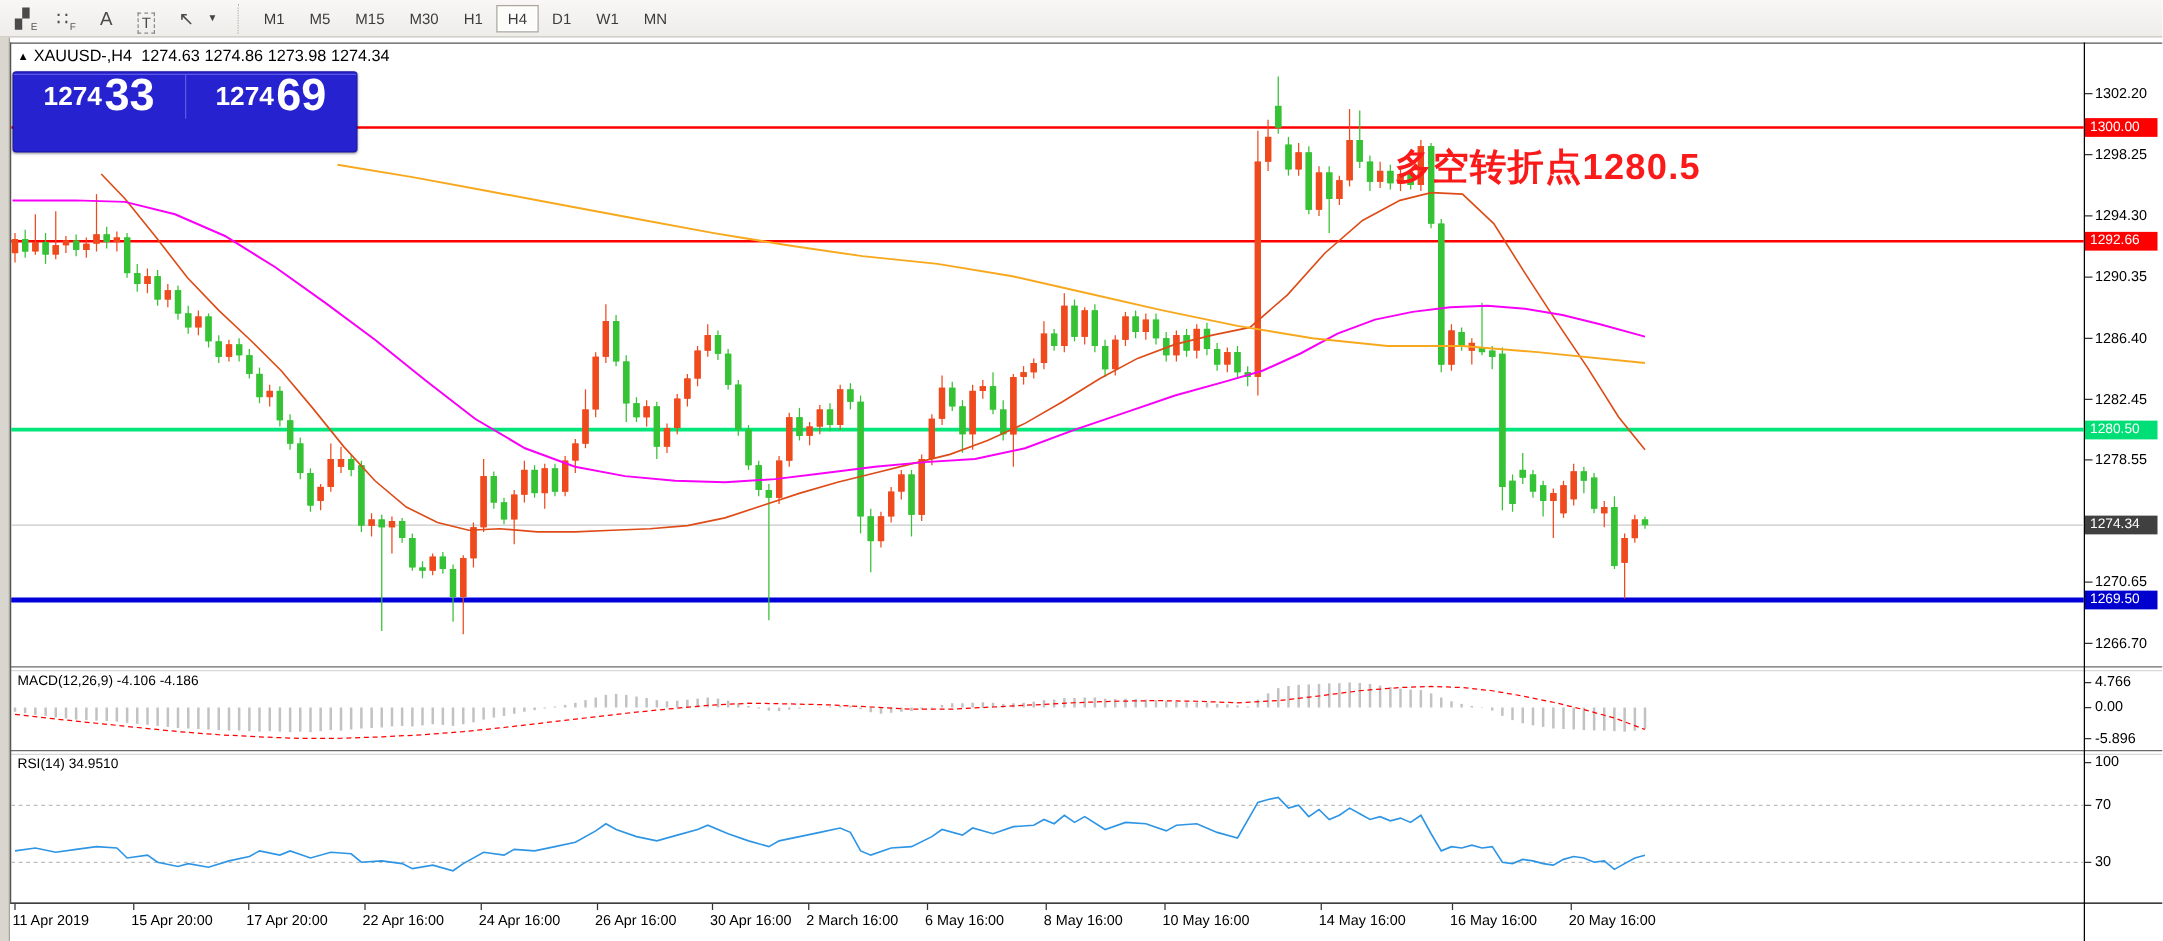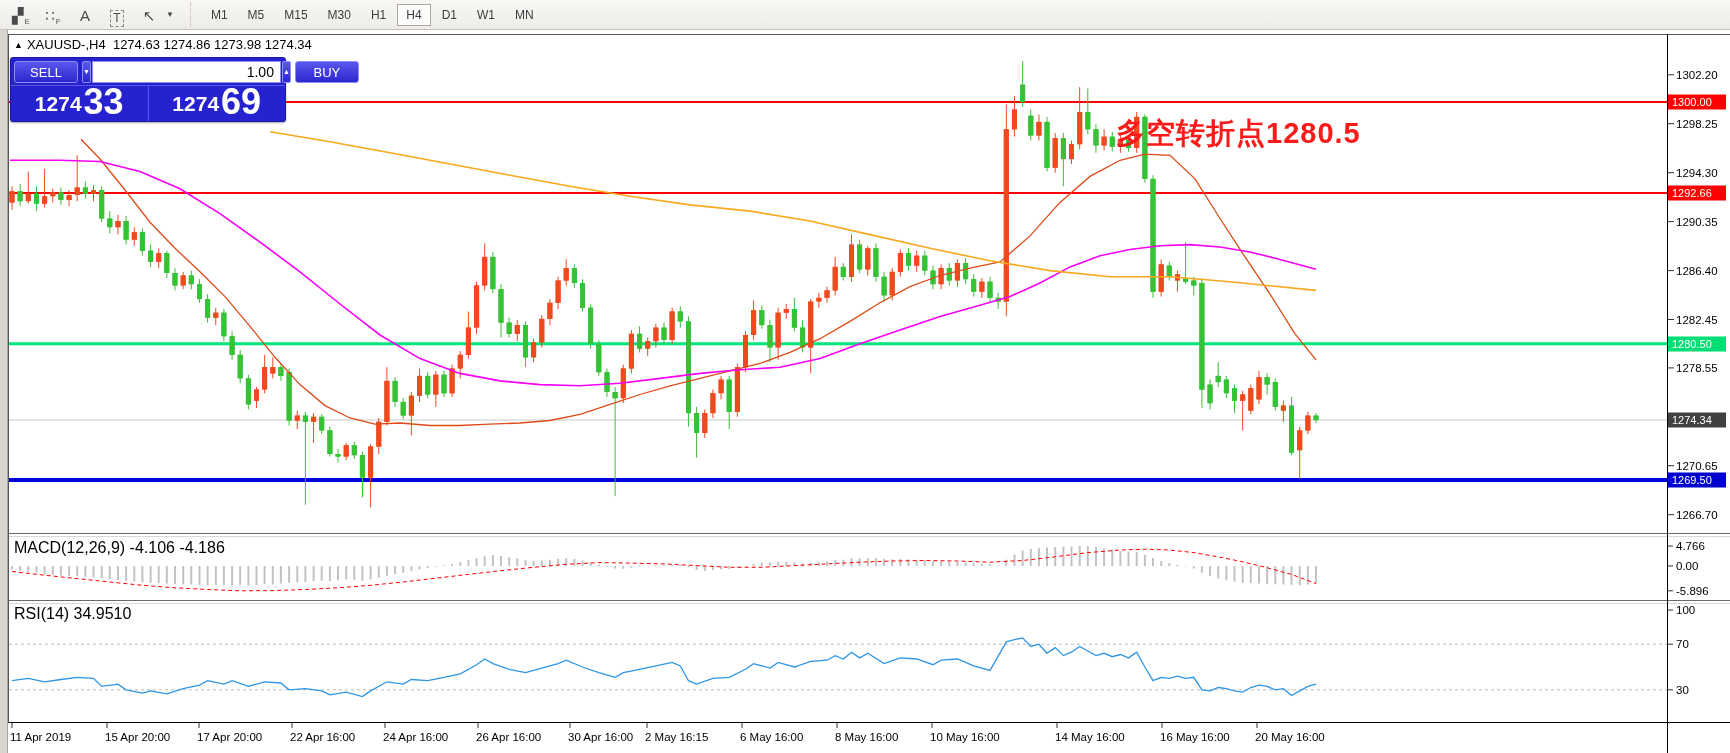--- a/index.html
+++ b/index.html
@@ -23,21 +23,21 @@
 
   
   .gutter { position:absolute; left:0; top:30px; width:8px; height:723px;
     background:#d9d6cf; border-right:1px solid #a9a59c; z-index:5; }
   #chart-svg { position:absolute; left:0; top:0; z-index:1; }
   .overlay { position:absolute; left:0; top:0; width:1730px; height:544px; z-index:10; pointer-events:none; }
 
   .symbol-line { position:absolute; left:14px; top:37px; font-size:13px; color:#000; }
   .symbol-line .tri { font-size:9px; vertical-align:1px; margin-right:4px; }
 
-  .pane-label { position:absolute; font-size:16px; color:#000; }
+  .pane-label { position:absolute; font-size:11px; color:#000; }
 
   .annotation { position:absolute; left:1116px; top:114px; font-size:29px; font-weight:bold;
     color:#fb1a1a; letter-spacing:1px; white-space:nowrap; }
 
   .tick-label { position:absolute; left:1676px; font-size:11.5px; color:#000; transform:translateY(-50%); }
   .badge { position:absolute; left:1668px; width:58px; height:15px; font-size:11px; color:#fff;
     line-height:15px; padding-left:4px; transform:translateY(-50%); }
   .time-label { position:absolute; top:731px; font-size:11.5px; color:#000; white-space:nowrap; }
 
   
@@ -823,38 +823,31 @@
       <div class="badge" style="top: 480px; background: rgb(0, 0, 207);">1269.50</div>
     </div>
   <div id="time-labels">
       <div class="time-label" style="left: 10px;">11 Apr 2019</div>
       <div class="time-label" style="left: 105px;">15 Apr 20:00</div>
       <div class="time-label" style="left: 197px;">17 Apr 20:00</div>
       <div class="time-label" style="left: 290px;">22 Apr 16:00</div>
       <div class="time-label" style="left: 383px;">24 Apr 16:00</div>
       <div class="time-label" style="left: 476px;">26 Apr 16:00</div>
       <div class="time-label" style="left: 568px;">30 Apr 16:00</div>
-      <div class="time-label" style="left: 645px;">2 May 16:15</div>
+      <div class="time-label" style="left: 645px;">2 March 16:00</div>
       <div class="time-label" style="left: 740px;">6 May 16:00</div>
       <div class="time-label" style="left: 835px;">8 May 16:00</div>
       <div class="time-label" style="left: 930px;">10 May 16:00</div>
       <div class="time-label" style="left: 1055px;">14 May 16:00</div>
       <div class="time-label" style="left: 1160px;">16 May 16:00</div>
       <div class="time-label" style="left: 1255px;">20 May 16:00</div>
     </div>
 </div>
 
 <div class="trade-panel">
-  <div class="tp-row1">
-    <div class="tp-btn">SELL</div>
-    <div class="tp-spin" style="margin-left:4px;">▼</div>
-    <input class="tp-vol" value="1.00" style="">
-    <div class="tp-spin" style="margin-right:4px;">▲</div>
-    <div class="tp-btn">BUY</div>
-  </div>
   <div class="tp-row2">
     <div class="tp-price left">
       <span class="tp-small">1274</span>
       <span class="tp-big">33</span>
     </div>
     <div class="tp-price">
       <span class="tp-small">1274</span>
       <span class="tp-big">69</span>
     </div>
   </div>

